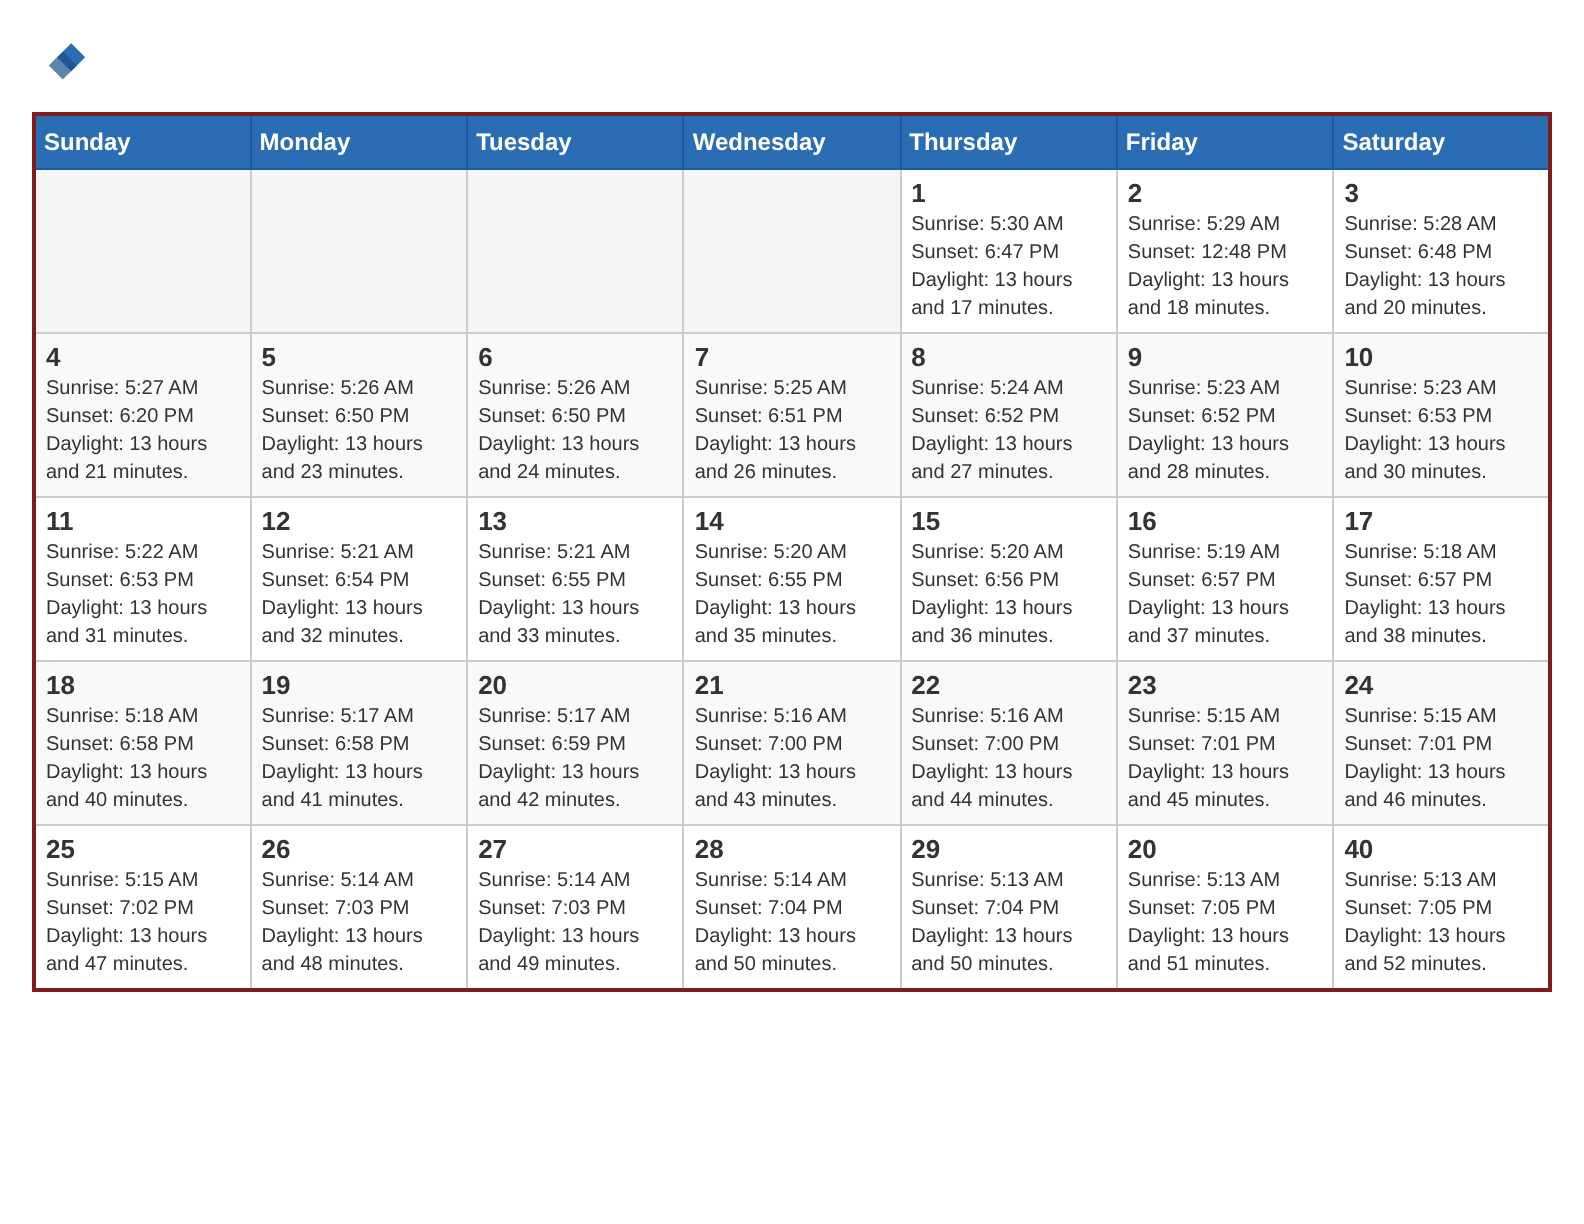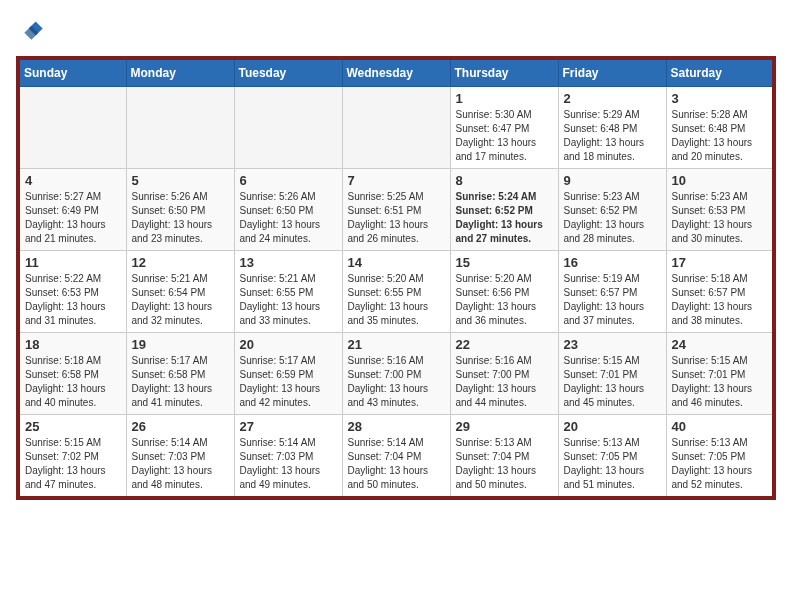--- a/index.html
+++ b/index.html
@@ -40,21 +40,21 @@
       font-weight: bold;
       color: #333;
     }
     .location {
       font-size: 14px;
       color: #555;
     }
     .calendar {
       width: 100%;
       border-collapse: collapse;
-      border: 4px solid #7f1d1d;
+      border: 2px solid #7f1d1d;
     }
     .calendar th {
       background: #2a6db5;
       color: #fff;
       font-size: 12px;
       font-weight: bold;
       padding: 6px 4px;
       text-align: left;
       border: 1px solid #1e5a99;
     }
@@ -132,37 +132,37 @@
         <td>
           <span class="day-num">1</span>
           <div class="day-info" style="white-space: pre-line;">Sunrise: 5:30 AM
 Sunset: 6:47 PM
 Daylight: 13 hours
 and 17 minutes.</div>
         </td>
         <td>
           <span class="day-num">2</span>
           <div class="day-info" style="white-space: pre-line;">Sunrise: 5:29 AM
-Sunset: 6:48 PM
+Sunset: 12:48 PM
 Daylight: 13 hours
 and 18 minutes.</div>
         </td>
         <td>
           <span class="day-num">3</span>
           <div class="day-info" style="white-space: pre-line;">Sunrise: 5:28 AM
 Sunset: 6:48 PM
 Daylight: 13 hours
 and 20 minutes.</div>
         </td>
       </tr>
       <tr>
         <td>
           <span class="day-num">4</span>
           <div class="day-info" style="white-space: pre-line;">Sunrise: 5:27 AM
-Sunset: 6:49 PM
+Sunset: 6:20 PM
 Daylight: 13 hours
 and 21 minutes.</div>
         </td>
         <td>
           <span class="day-num">5</span>
           <div class="day-info" style="white-space: pre-line;">Sunrise: 5:26 AM
 Sunset: 6:50 PM
 Daylight: 13 hours
 and 23 minutes.</div>
         </td>
@@ -175,21 +175,21 @@
         </td>
         <td>
           <span class="day-num">7</span>
           <div class="day-info" style="white-space: pre-line;">Sunrise: 5:25 AM
 Sunset: 6:51 PM
 Daylight: 13 hours
 and 26 minutes.</div>
         </td>
         <td>
           <span class="day-num">8</span>
-          <div class="day-info" style="white-space: pre-line; font-weight: bold;">Sunrise: 5:24 AM
+          <div class="day-info" style="white-space: pre-line;">Sunrise: 5:24 AM
 Sunset: 6:52 PM
 Daylight: 13 hours
 and 27 minutes.</div>
         </td>
         <td>
           <span class="day-num">9</span>
           <div class="day-info" style="white-space: pre-line;">Sunrise: 5:23 AM
 Sunset: 6:52 PM
 Daylight: 13 hours
 and 28 minutes.</div>

